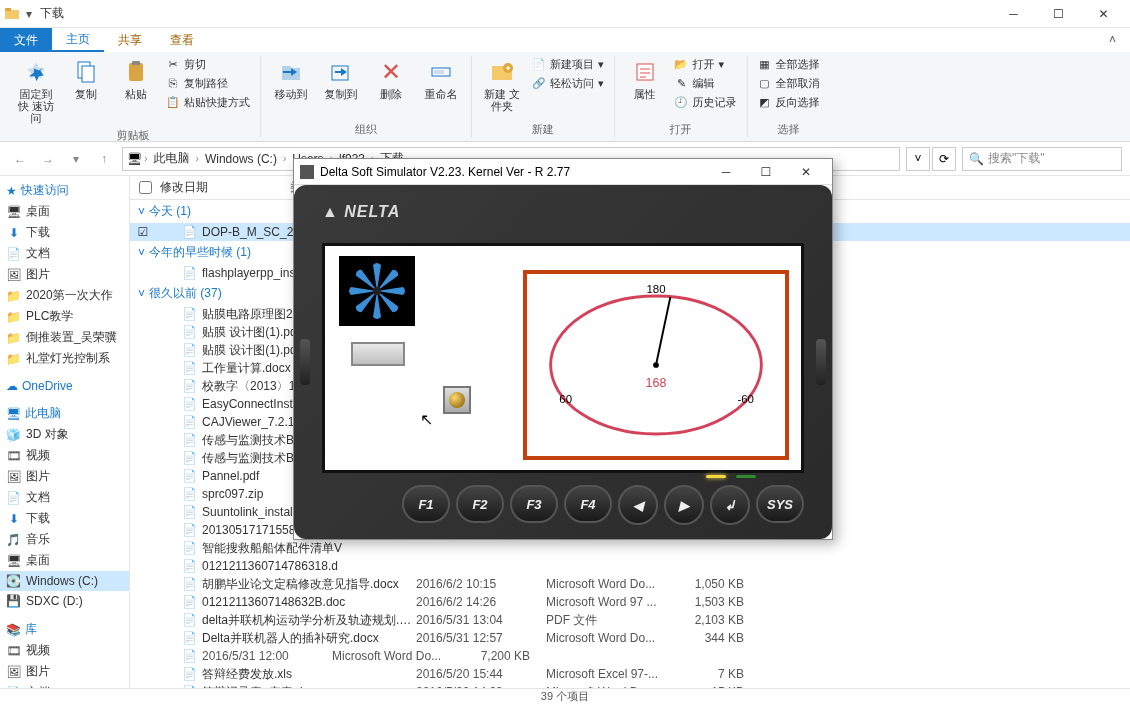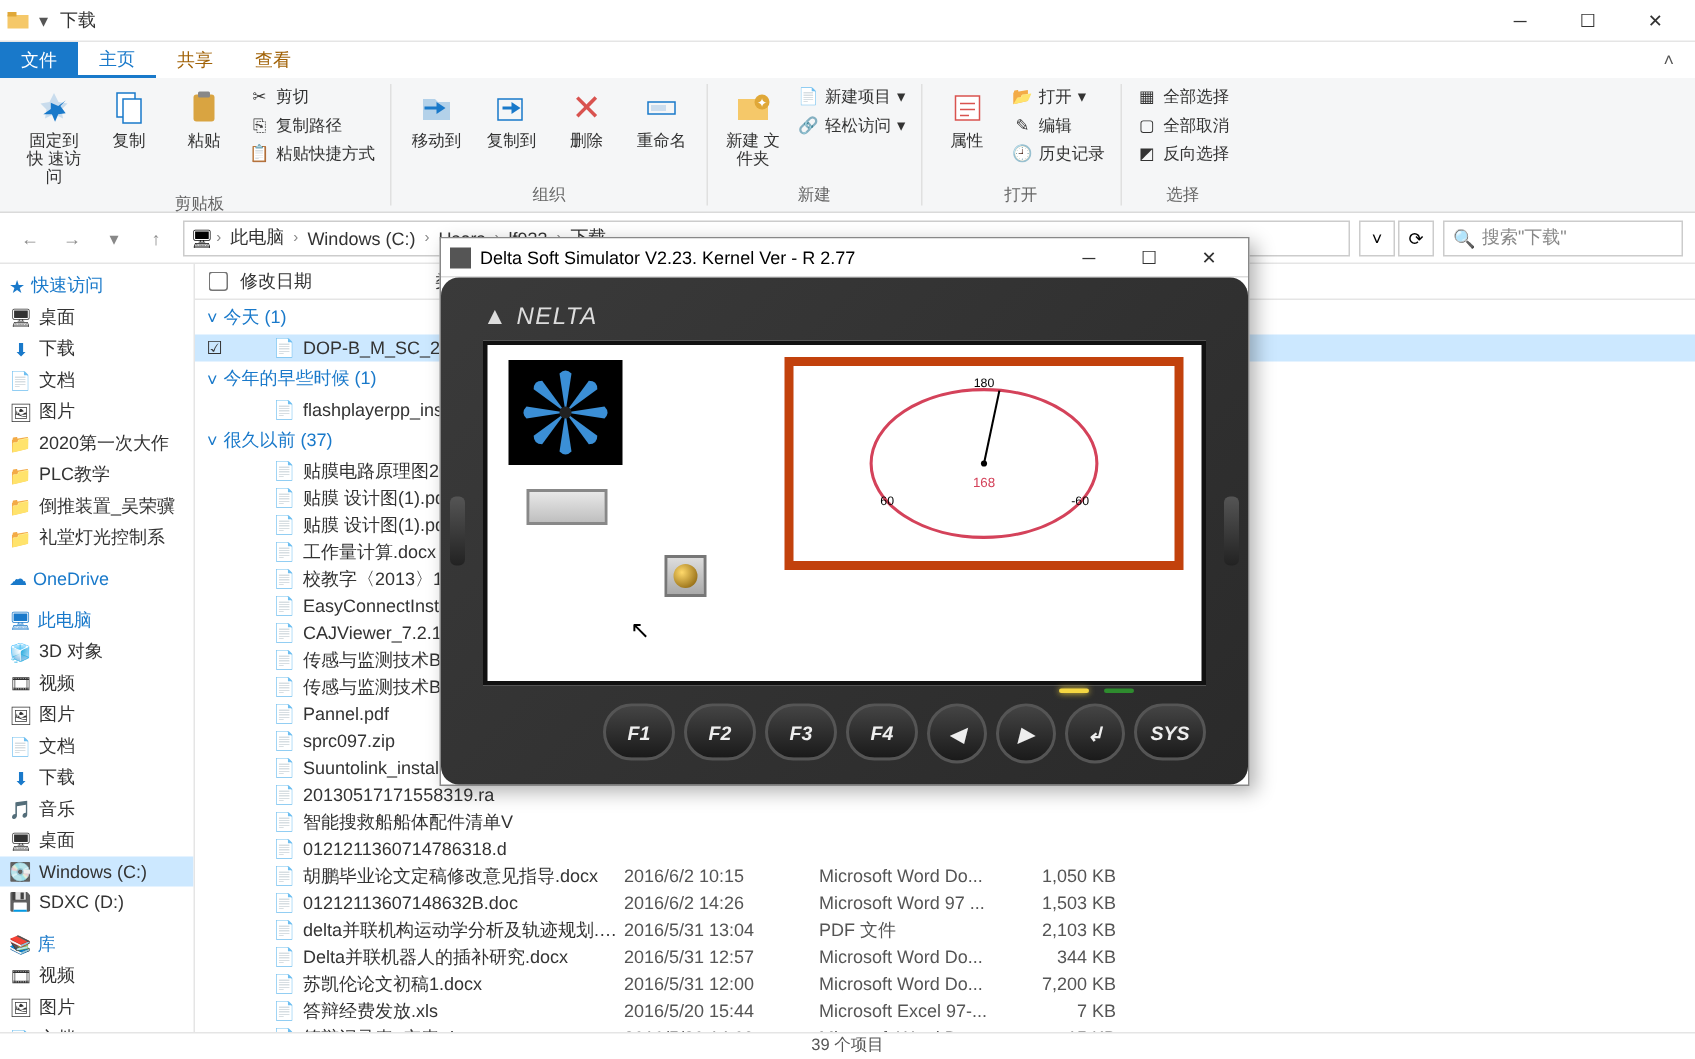--- a/index.html
+++ b/index.html
@@ -72,28 +72,28 @@
 
 .sim-window { position: absolute; left: 293px; top: 158px; width: 540px; background: #fff; border: 1px solid #888; box-shadow: 4px 4px 12px rgba(0,0,0,0.3); }
 .sim-titlebar { height: 26px; background: #fff; display: flex; align-items: center; padding: 0 6px; border-bottom: 1px solid #ddd; }
 .sim-titlebar .sim-icon { width: 14px; height: 14px; background: #555; margin-right: 6px; }
 .sim-titlebar .sim-title { font-size: 12px; flex: 1; }
 .sim-titlebar .sim-btn { width: 40px; height: 24px; display: flex; align-items: center; justify-content: center; color: #333; }
 
 .hmi-device { background: linear-gradient(135deg,#3a3a3a,#2a2a2a); padding: 18px 28px 14px; border-radius: 12px; position: relative; }
 .hmi-device::before, .hmi-device::after { content:''; position:absolute; width:10px; height:46px; background:linear-gradient(#555,#222); border-radius:4px; top:50%; transform:translateY(-50%); }
 .hmi-device::before { left:6px; } .hmi-device::after { right:6px; }
-.hmi-brand { color:#ddd; font-style:italic; font-weight:normal; font-size:16px; letter-spacing:1px; margin-bottom:6px; }
+.hmi-brand { color:#ddd; font-style:italic; font-weight:bold; font-size:16px; letter-spacing:1px; margin-bottom:22px; }
 .hmi-screen { background:#fff; border:3px solid #111; height:230px; position:relative; padding:8px; }
 .fan { position:absolute; left:14px; top:10px; width:76px; height:70px; background:#000; display:flex; align-items:center; justify-content:center; }
 .fan svg { width:60px; height:60px; }
 .graybox { position:absolute; left:26px; top:96px; width:54px; height:24px; background:linear-gradient(#e8e8e8,#bfbfbf); border:2px solid #888; }
 .lamp { position:absolute; left:118px; top:140px; width:28px; height:28px; background:linear-gradient(#ddd,#aaa); border:2px solid #777; display:flex; align-items:center; justify-content:center; }
 .lamp-inner { width:16px; height:16px; border-radius:50%; background:radial-gradient(circle at 35% 35%, #ffd96b, #7a5200); }
-.gauge-box { position:absolute; right:12px; top:8px; width:266px; height:142px; border:6px solid #c2410c; background:#fff; }
+.gauge-box { position:absolute; right:12px; top:24px; width:266px; height:190px; border:4px solid #c2410c; background:#fff; }
 .gauge-svg { width:100%; height:100%; }
 .hmi-btnrow { display:flex; justify-content:flex-end; gap:6px; margin-top:12px; position:relative; }
 .hmi-led-row { position:absolute; right:48px; top:-10px; display:flex; gap:10px; }
 .hmi-led { width:20px; height:3px; border-radius:2px; }
 .hmi-led.y { background:#f5d742; box-shadow:0 0 4px #f5d742; }
 .hmi-led.g { background:#2e8b2e; }
 .hmi-btn { width:48px; height:38px; border-radius:19px; background:linear-gradient(#444,#1a1a1a); border:2px solid #555; color:#eee; display:flex; align-items:center; justify-content:center; font-size:13px; font-weight:bold; font-style:italic; cursor:pointer; }
 .hmi-btn.round { border-radius:50%; width:40px; height:40px; }
 
 .cursor-arrow { position:absolute; left:420px; top:410px; font-size:16px; color:#000; pointer-events:none; }
@@ -597,21 +597,20 @@
           <span style="width:26px"></span>
           <span class="ficon">📄</span>
           <span class="fname">Delta并联机器人的插补研究.docx</span>
           <span class="fdate">2016/5/31 12:57</span>
           <span class="ftype">Microsoft Word Do...</span>
           <span class="fsize">344 KB</span>
         </div>
         <div class="filerow">
           <span style="width:26px"></span>
           <span class="ficon">📄</span>
-          <span class="fname">苏凯伦论文初稿1.docx</span>
           <span class="fdate">2016/5/31 12:00</span>
           <span class="ftype">Microsoft Word Do...</span>
           <span class="fsize">7,200 KB</span>
         </div>
         <div class="filerow">
           <span style="width:26px"></span>
           <span class="ficon">📄</span>
           <span class="fname">答辩经费发放.xls</span>
           <span class="fdate">2016/5/20 15:44</span>
           <span class="ftype">Microsoft Excel 97-...</span>

